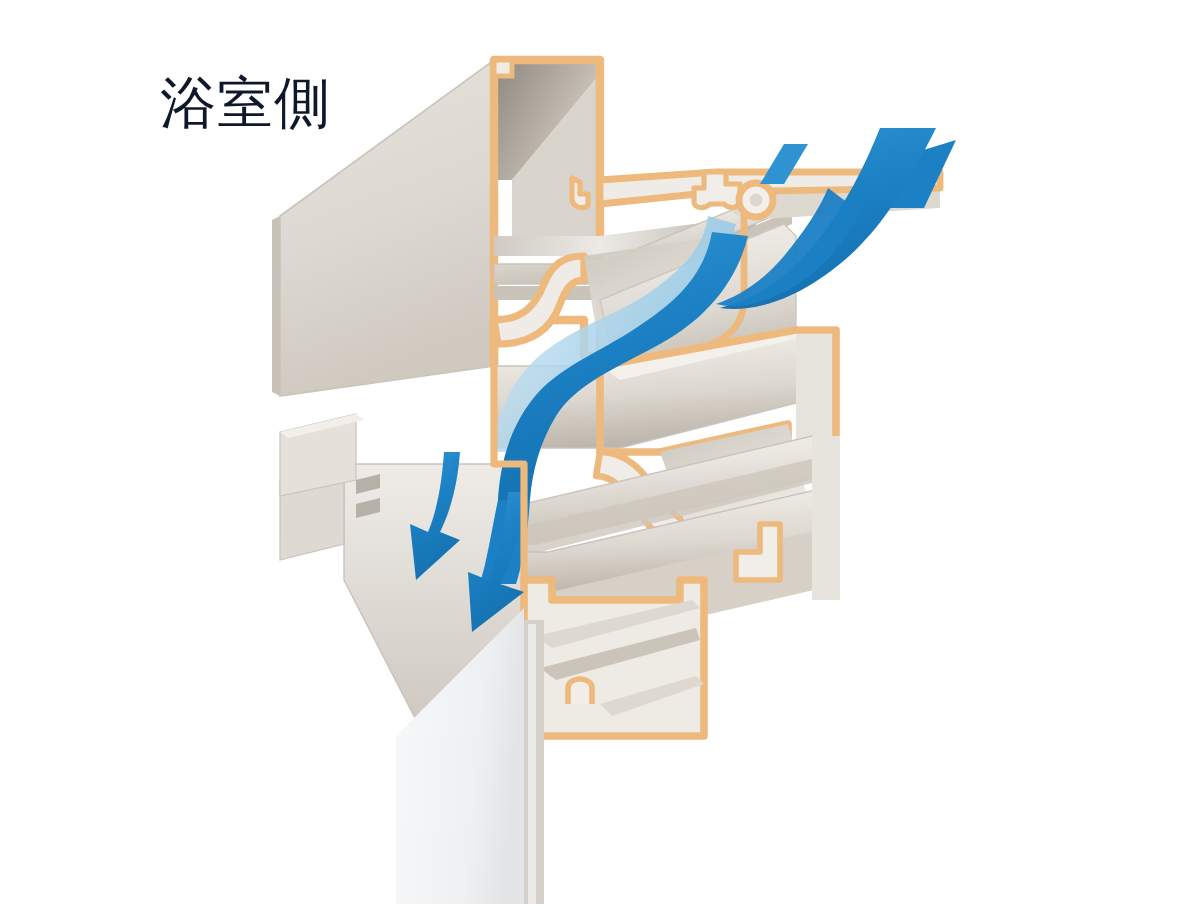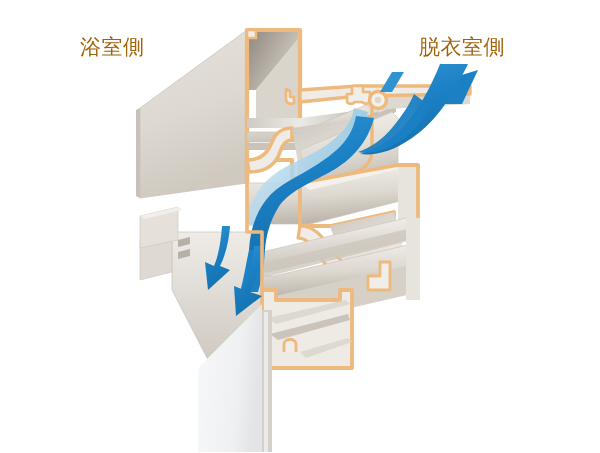--- a/index.html
+++ b/index.html
@@ -21,28 +21,27 @@
     background: #ffffff;
   }
   #figure {
     position: absolute;
     inset: 0;
     width: 600px;
     height: 453px;
   }
   .label {
     position: absolute;
-    color: #a16207;
-    font-size: 21px;
+    color: #0f172a;
+    font-size: 28px;
     font-weight: 400;
     letter-spacing: 0.5px;
     white-space: nowrap;
     line-height: 1;
     user-select: none;
-    font-family: Liberation Mono, monospace;
   }
   #label-bath { left: 80px; top: 38px; }
   #label-dress { left: 419px; top: 38px; }
 </style>
 </head>
 <body>
 
 <div id="stage">
 
   <svg id="figure" viewBox="0 0 600 453" xmlns="http://www.w3.org/2000/svg">
@@ -230,15 +229,14 @@
                L214,266 C219,254 221,240 222,226 Z" fill="url(#gRibbon)"></path>
     </g>
 
     <g>
       <path d="M247,183 L247,232 L262,232 L262,290" fill="none" stroke="#edb97d" stroke-width="3.6" stroke-linejoin="round"></path>
     </g>
   </svg>
 
   <div class="label" id="label-bath">浴室側</div>
 
-  <div class="label" id="label-dress">脱衣室側</div>
 
 </div>
 
 </body></html>

